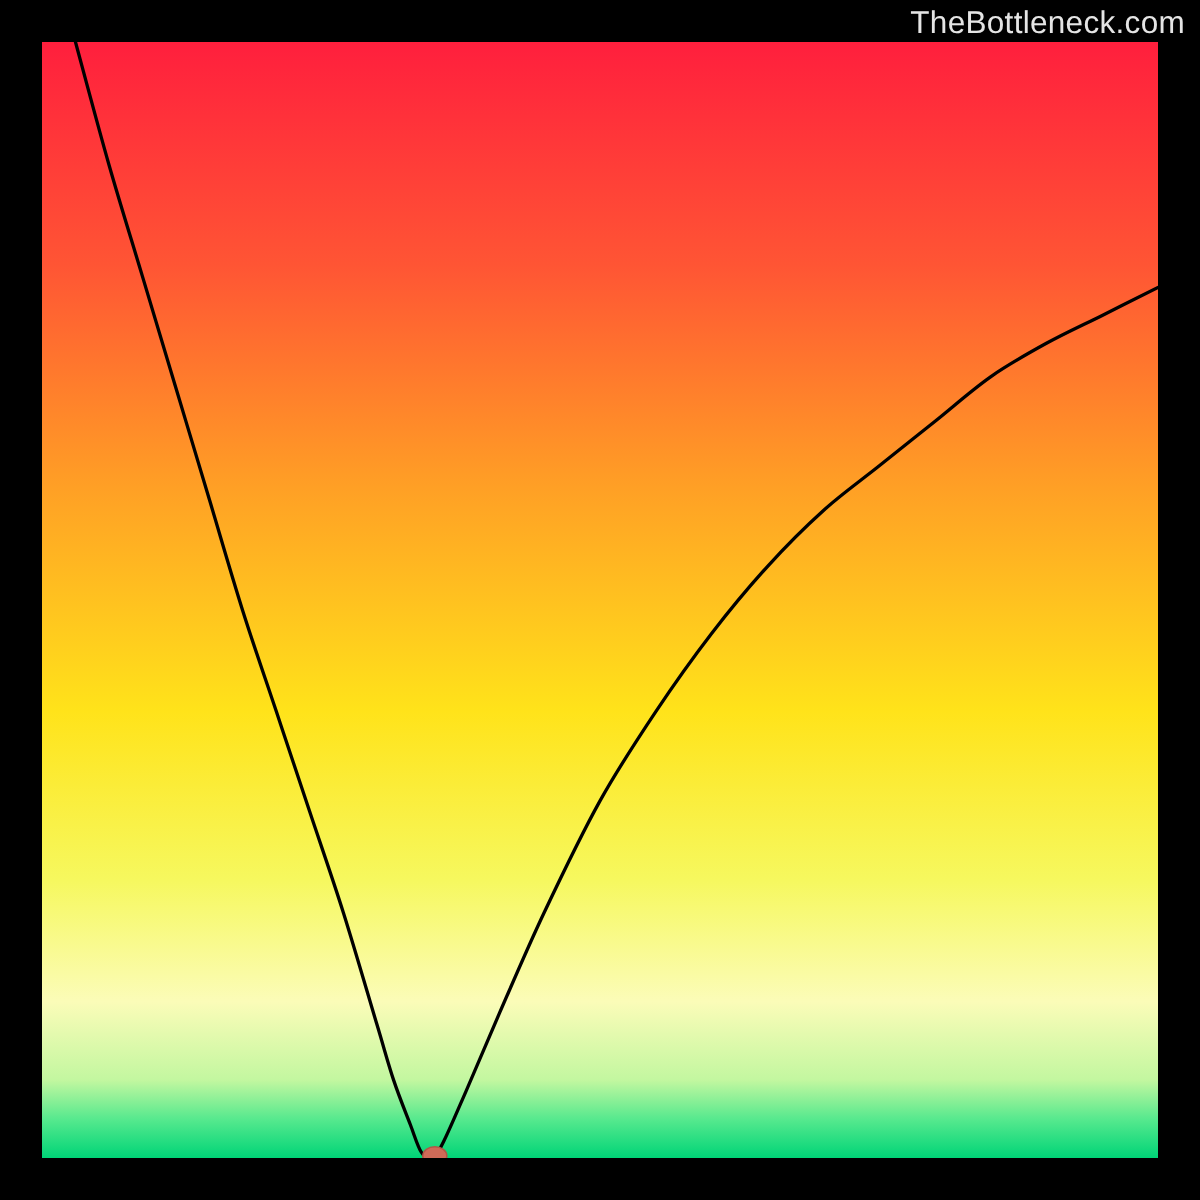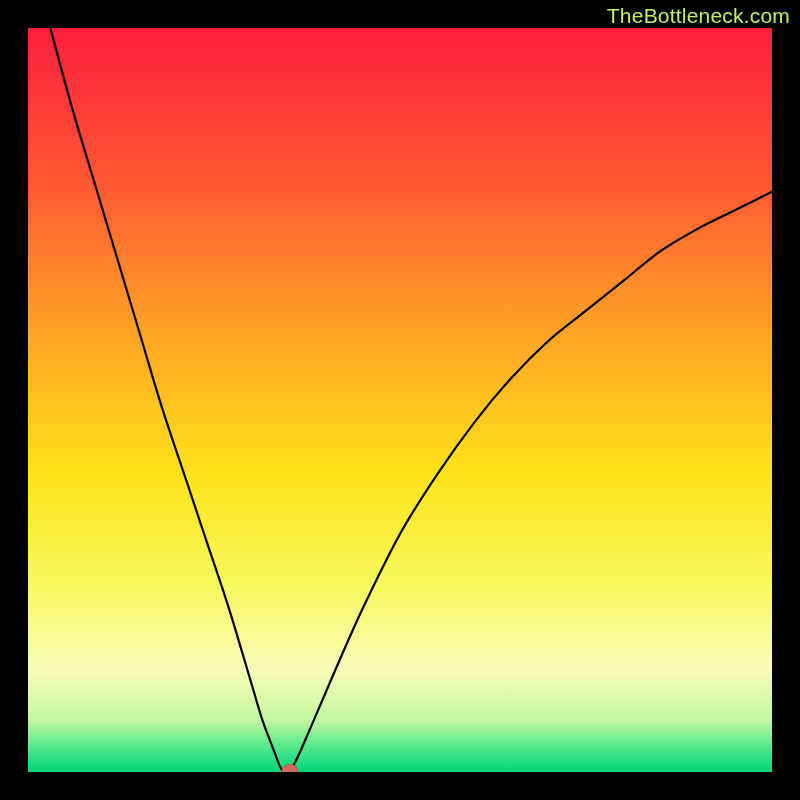--- a/index.html
+++ b/index.html
@@ -23,21 +23,21 @@
     left: 28px;
     top: 28px;
     width: 744px;
     height: 744px;
     overflow: hidden;
   }
   .watermark {
     position: absolute;
     top: 4px;
     right: 10px;
-    color: #bef264;
+    color: #e5e5e5;
     font-size: 21px;
     font-weight: 400;
     letter-spacing: 0.2px;
     pointer-events: none;
   }
   svg { display: block; }
 </style>
 </head>
 <body>
 <div class="frame">

